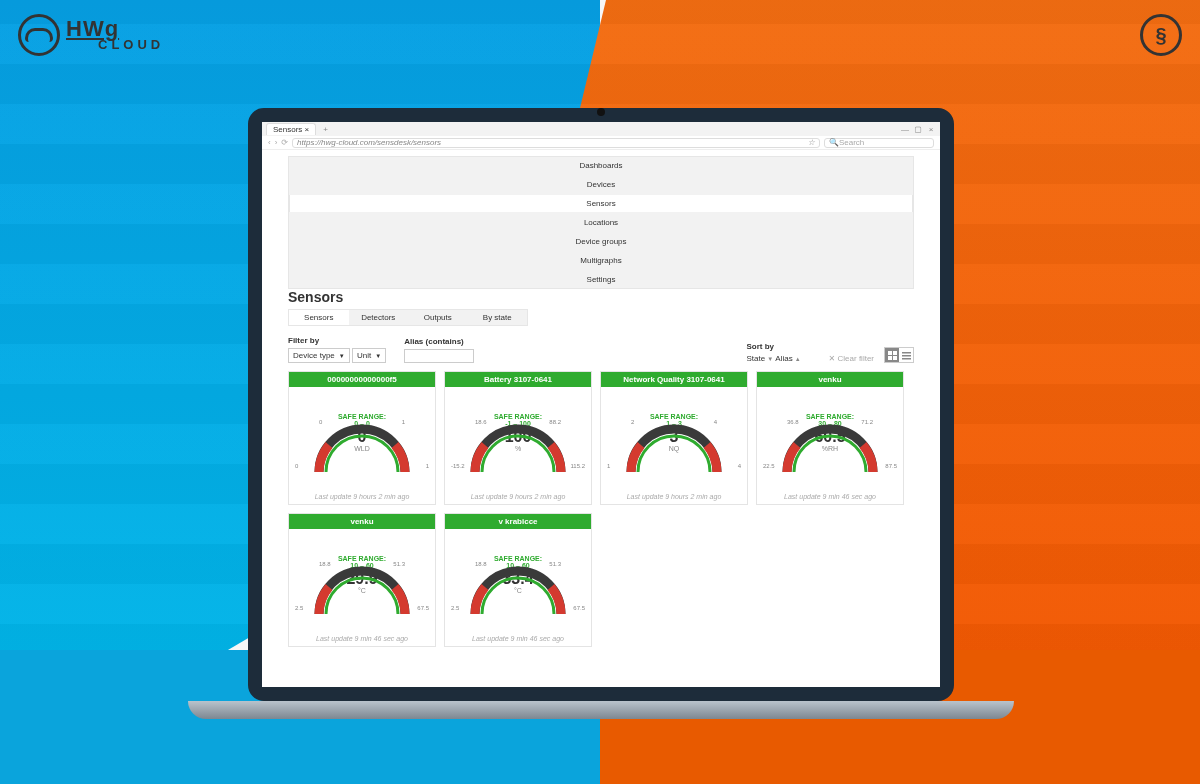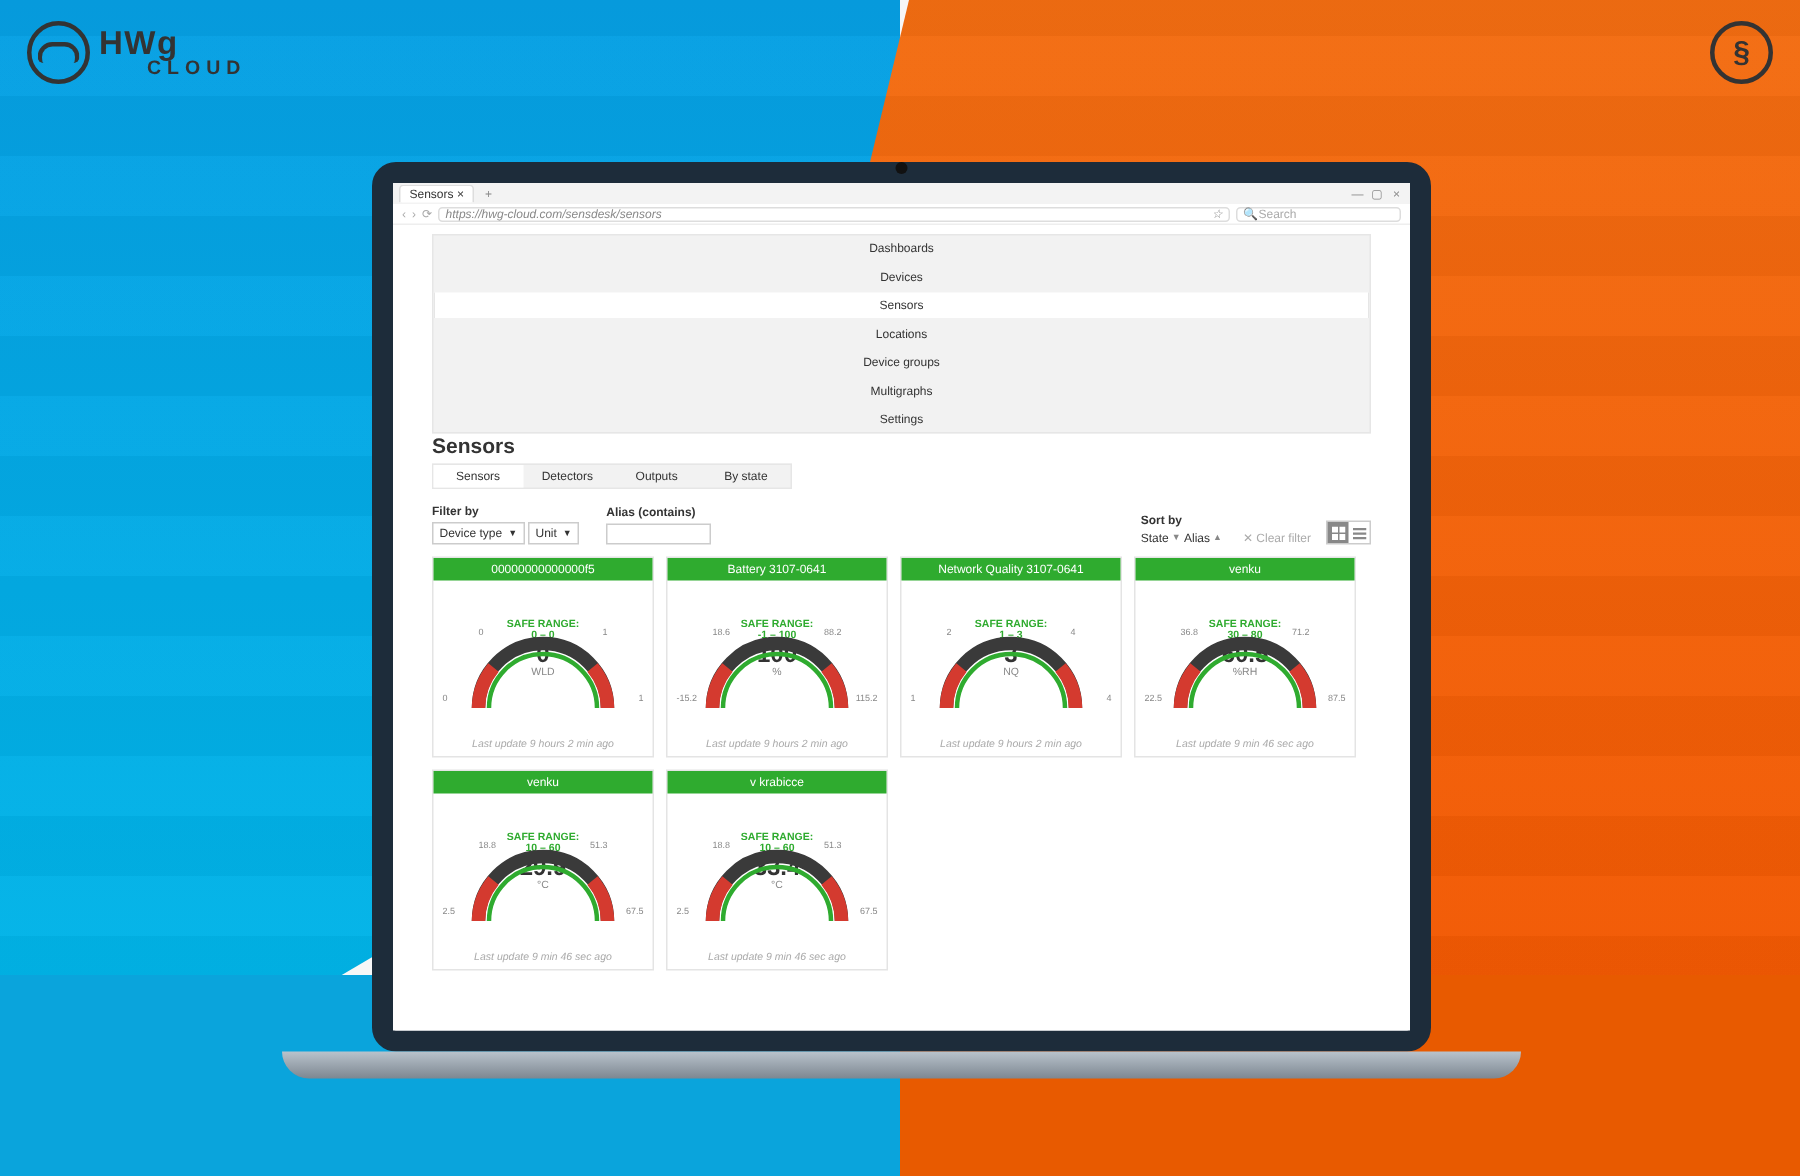--- a/index.html
+++ b/index.html
@@ -14,21 +14,21 @@
   .bg::after { content:""; position:absolute; inset:0;
                background: repeating-linear-gradient(0deg,rgba(255,255,255,0.02) 0 40px,rgba(0,0,0,0.03) 40px 80px); }
 
   .logo { position:absolute; z-index:3; color:#333; font-weight:bold; }
   .logo-left { top:14px; left:18px; display:flex; align-items:center; gap:6px; }
   .logo-left .ring { width:42px; height:42px; border:3px solid #333; border-radius:50%;
                      display:flex; align-items:center; justify-content:center; }
   .logo-left .ring .cloud { width:28px; height:14px; border:3px solid #333;
                             border-radius:10px 10px 4px 4px; border-bottom:0; }
   .logo-left .txt { line-height:0.9; }
-  .logo-left .txt .l1 { font-size:22px; letter-spacing:1px; }
+  .logo-left .txt .l1 { font-size:22px; letter-spacing:1px;text-decoration:underline; }
   .logo-left .txt .l2 { font-size:13px; letter-spacing:4px;padding-left:32px; }
   .logo-right { top:14px; right:18px; text-align:right; display:flex; align-items:center; gap:6px; }
   .logo-right .ring { width:42px; height:42px; border:3px solid #333; border-radius:50%;
                       display:flex; align-items:center; justify-content:center; font-size:20px; }
   .logo-right .txt .l1 { font-size:22px; letter-spacing:1px; }
   .logo-right .txt .l2 { font-size:8px; letter-spacing:1px; }
 
   
   .laptop { position:absolute; left:248px; top:108px; width:706px; height:593px; z-index:2; }
   .notch  { position:absolute; top:0; left:50%; transform:translateX(-50%); width:8px; height:8px;
@@ -78,21 +78,21 @@
   .sortbtn .tri { font-size:6px; color:#888; }
   .clearf { color:#aaa; }
   .viewtoggle { display:flex; border:1px solid #ccc; margin-left:4px; }
   .viewtoggle div { width:14px; height:14px; display:flex; align-items:center; justify-content:center; }
   .viewtoggle .grid { background:#888; color:#fff; }
   .viewtoggle svg { width:9px; height:9px; }
 
   .cards { display:flex; flex-wrap:wrap; gap:8px; }
   .card { width:148px; border:1px solid #e4e4e4; }
   .card .hdr { background:#2fab2f; color:#fff; text-align:center; padding:3px 2px;
-               font-size:8px; white-space:nowrap; overflow:hidden; }
+               font-size:8px; white-space:nowrap; overflow:hidden;font-weight:bold; }
   .card .body { position:relative; height:78px; }
   .card .gauge { position:absolute; left:50%; top:4px; transform:translateX(-50%); }
   .card .tick { position:absolute; font-size:6px; color:#888; }
   .card .safe { text-align:center; color:#2fab2f; font-weight:bold; font-size:7px; margin-top:26px; }
   .card .val  { text-align:center; font-size:16px; font-weight:bold; line-height:1; margin-top:2px;}
   .card .unit { text-align:center; font-size:7px; color:#888; }
   .card .ft   { text-align:center; font-size:7px; font-style:italic; color:#aaa; padding:2px 0 4px; }
 </style>
 </head>
 <body>
@@ -178,21 +178,21 @@
             <span>Unit</span>
             <span class="caret">▼</span>
           </span>
         </div>
         <div class="group">
           <div class="lbl">Alias (contains)</div>
           <div class="input"></div>
         </div>
 
         <div class="sort">
-          <div class="group" style="margin-right:8px">
+          <div class="group" style="margin-right:22px">
             <div class="lbl">Sort by</div>
             <span class="sortbtn">
               <span>State</span>
               <span class="tri">▼</span>
             </span>
             <span class="sortbtn">
               <span>Alias</span>
               <span class="tri">▲</span>
             </span>
           </div>

